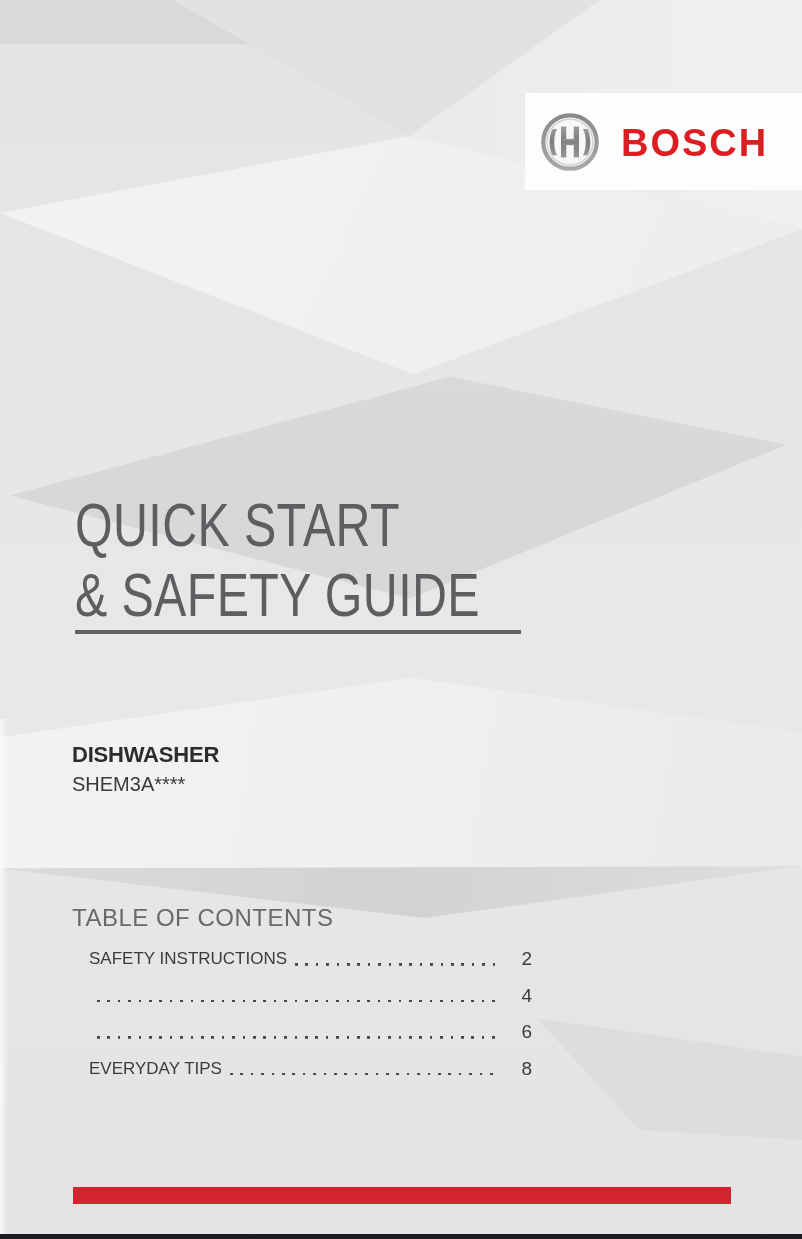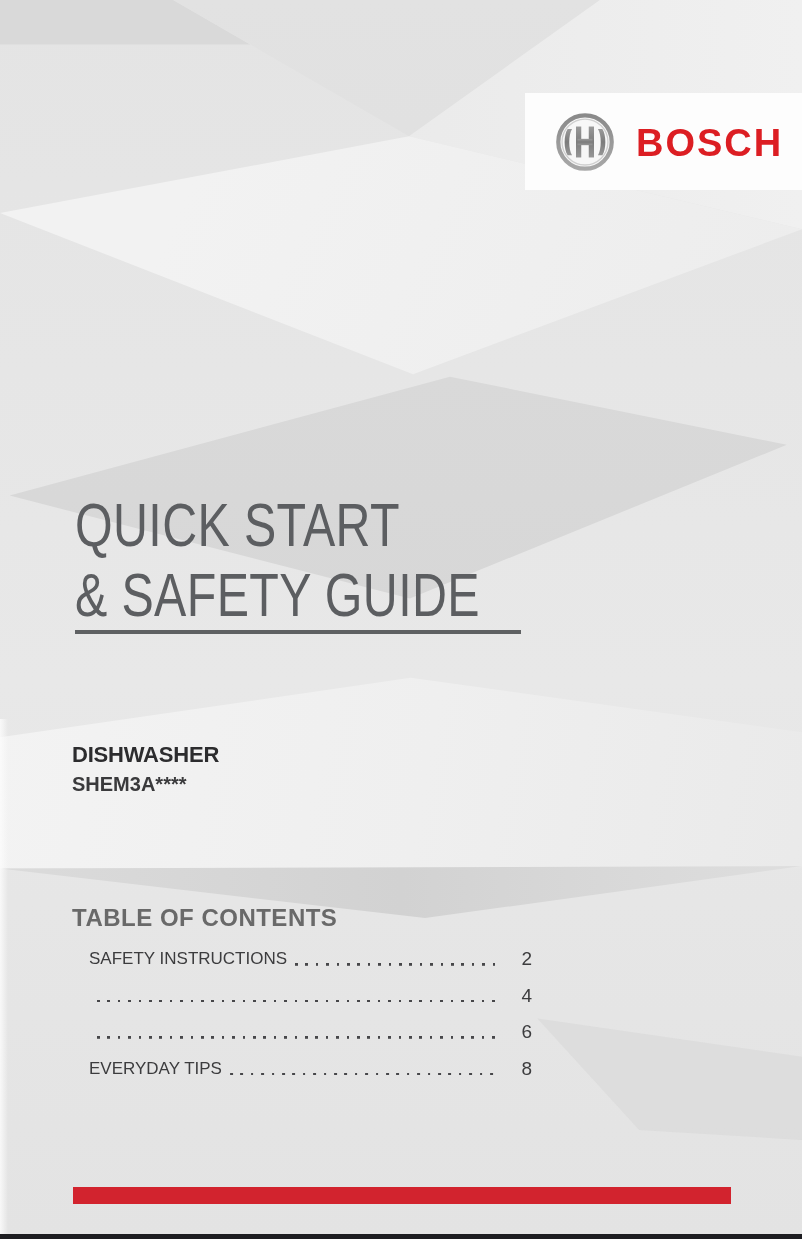--- a/index.html
+++ b/index.html
@@ -18,43 +18,43 @@
   .sh-diamond-bright{background:linear-gradient(115deg,#f2f2f2 20%,#ebebeb 85%);clip-path:polygon(51% 11%,100% 18.5%,51.5% 30.2%,0 17.2%);}
   .sh-diamond-dark{background:linear-gradient(180deg,#dcdcdc 0%,#d2d2d2 100%);clip-path:polygon(56.1% 30.4%,98.1% 35.9%,51.1% 48.3%,1.2% 40%);}
   .sh-pent-bright{background:linear-gradient(100deg,#f4f4f4 0%,#efefef 55%,#e9e9e9 100%);clip-path:polygon(0 59.5%,51.2% 54.7%,100% 59.1%,100% 70%,0 70.1%);}
   .sh-wedge-dark{background:linear-gradient(90deg,#dbdbdb,#d2d2d2 50%,#dedede);clip-path:polygon(0 70.1%,100% 69.9%,53% 74.1%);}
   .sh-br-shade{background:rgba(214,214,214,.5);clip-path:polygon(67% 82.2%,100% 85.3%,100% 92%,79.7% 91.2%);}
   .sh-left-light{position:absolute;left:0;top:58%;bottom:0;width:8px;
     background:linear-gradient(90deg,rgba(252,252,252,.85),rgba(252,252,252,0));}
   
   .logo-plate{
     position:absolute;left:525px;top:93px;width:277px;height:97px;
-    background:#fdfdfd;display:flex;align-items:center;padding-left:30px;box-sizing:border-box;
+    background:#fdfdfd;display:flex;align-items:center;padding-left:15px;box-sizing:border-box;
   }
   .logo-emblem{width:60px;height:60px;flex:0 0 auto;}
   .logo-word{
     margin-left:21px;font-size:38px;font-weight:700;letter-spacing:2px;
     line-height:1;transform:scaleY(1.04);
   }
   
   .cover-title{
     position:absolute;left:75px;top:490px;
     font-size:62px;line-height:70px;font-weight:400;color:#5c5e61;
     letter-spacing:.5px;white-space:nowrap;
     transform:scaleX(.78);transform-origin:left top;
   }
   .title-rule{position:absolute;left:75px;top:630px;width:446px;height:4px;background:#5f6163;}
   
   .model-block{position:absolute;left:72px;top:740px;}
   .model-type{font-size:22px;line-height:30px;font-weight:700;letter-spacing:-.2px;color:#2c2c2e;text-align:right;}
-  .model-number{font-size:20px;line-height:29px;font-weight:700;color:#3a3a3c;}
+  .model-number{font-size:20px;line-height:29px;font-weight:400;color:#3a3a3c;}
   
   .toc-heading{
     position:absolute;left:72px;top:903px;
-    font-size:24px;line-height:30px;font-weight:700;letter-spacing:.5px;color:#696969;
+    font-size:24px;line-height:30px;font-weight:400;letter-spacing:.5px;color:#696969;
   }
   .toc-list{position:absolute;left:89px;top:941px;width:443px;}
   .toc-row{display:flex;align-items:flex-end;height:36.6px;}
   .toc-label{font-size:17px;line-height:36.6px;color:#3c3c3e;white-space:nowrap;}
   .toc-leader{
     flex:1;height:2.6px;margin:0 6px 12px 8px;
     background-image:repeating-linear-gradient(90deg,#47474a 0 2.6px,transparent 2.6px 10.4px);
     background-position:right;
   }
   .toc-page{font-size:19px;line-height:36.6px;color:#3c3c3e;width:28px;text-align:right;flex:0 0 auto;}

